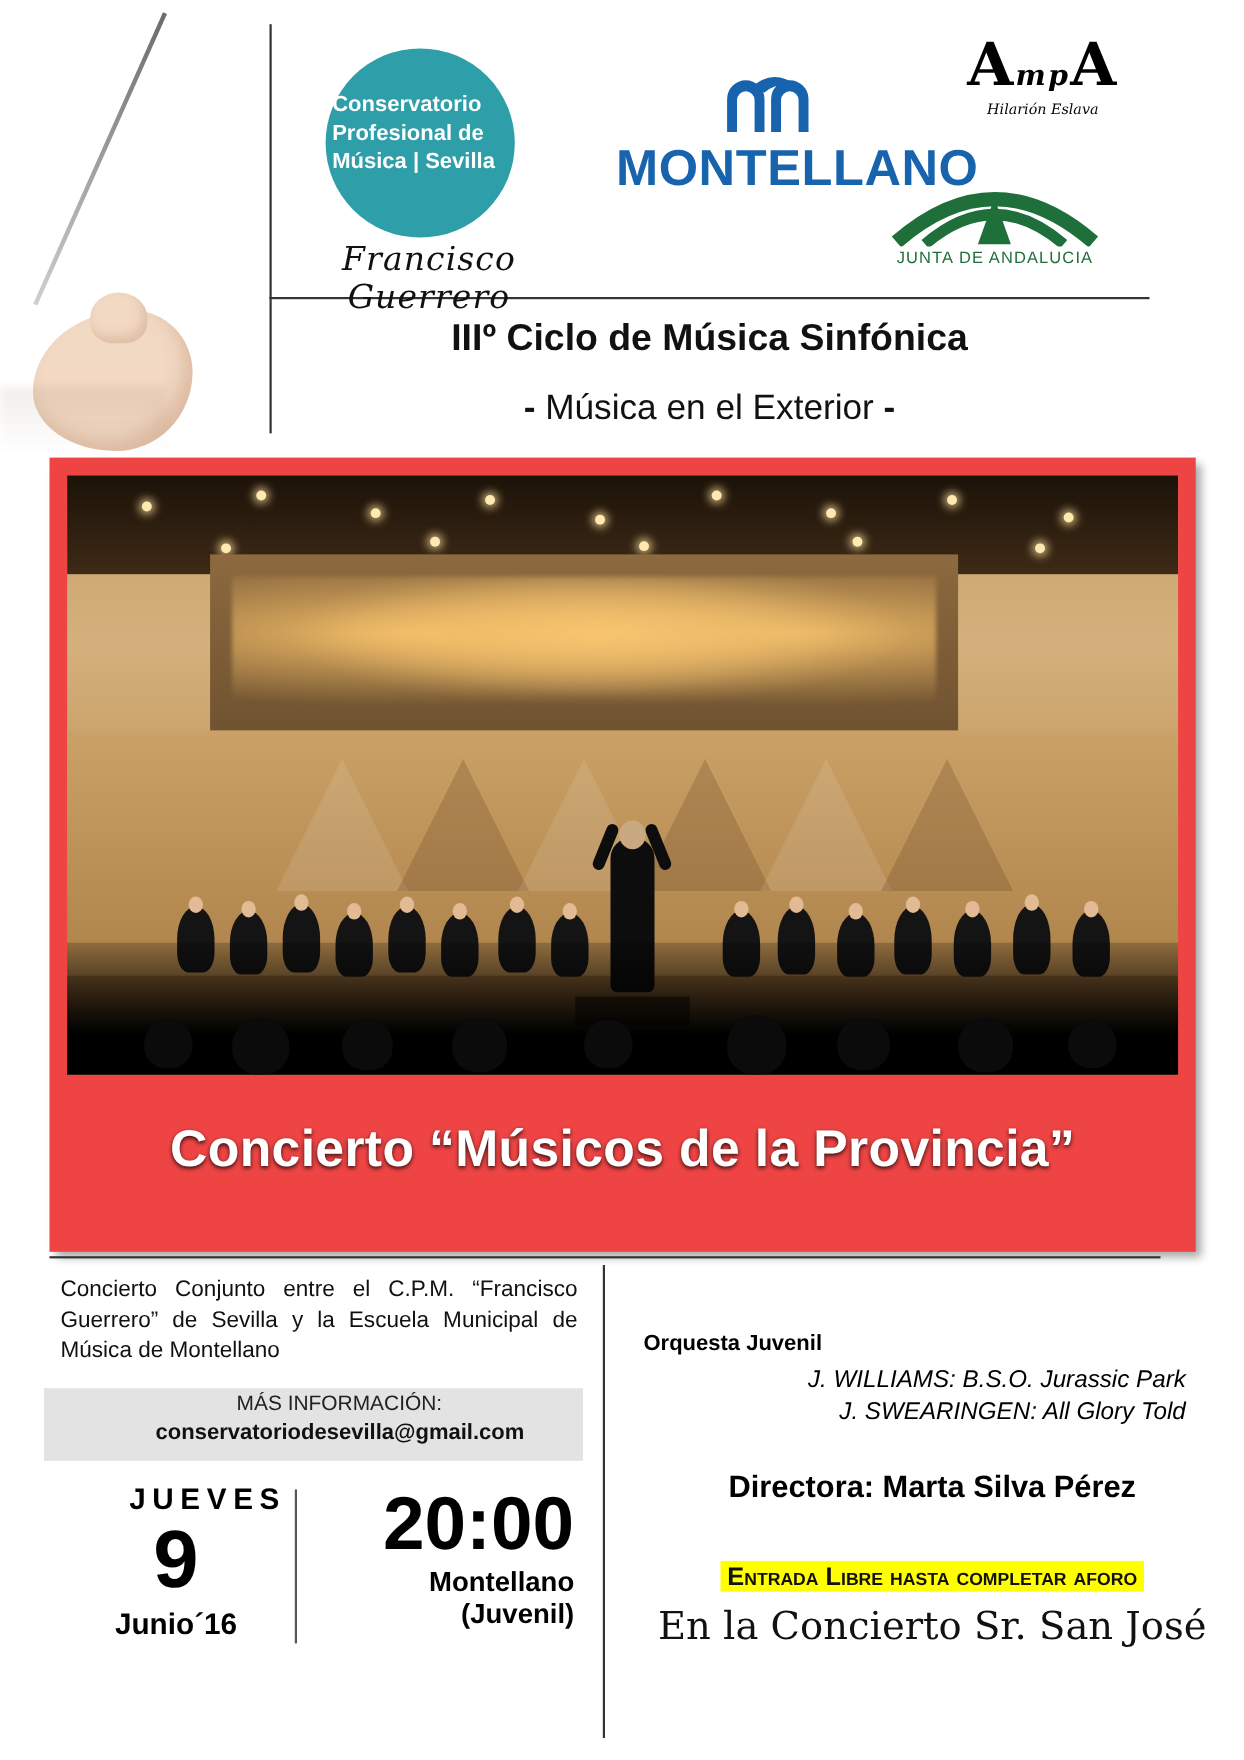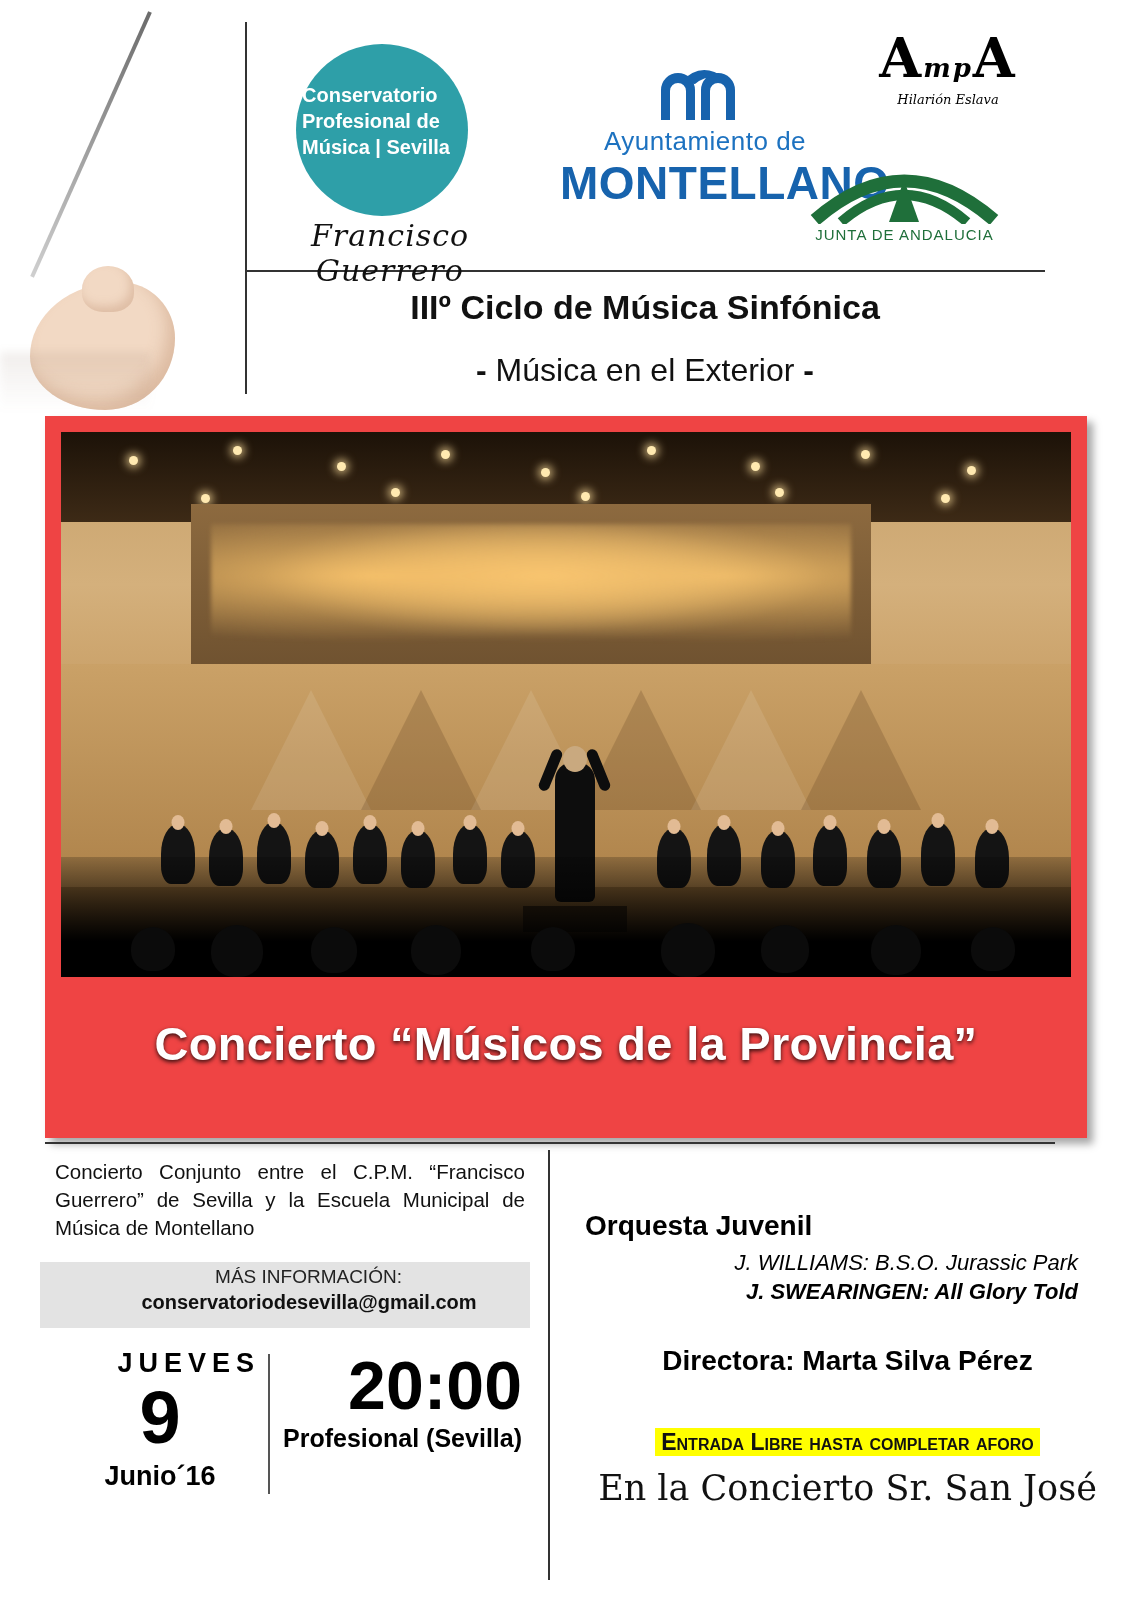--- a/index.html
+++ b/index.html
@@ -383,27 +383,27 @@
     position: absolute; left: 268px; top: 204px;
     width: 2px; height: 140px; background: #555;
   }
 
   .time-block { position: absolute; left: 282px; top: 200px; width: 240px; text-align: right; }
   .time-val { font-size: 68px; font-weight: bold; line-height: 70px; }
   .time-place { font-size: 25px; font-weight: bold; margin-top: 4px; }
 
   .right { position: absolute; left: 575px; top: 0; width: 545px; }
   .orq-title {
-    font-size: 28px; font-weight: bold; margin-left: 10px; margin-top: 60px;
+    font-size: 20px; font-weight: bold; margin-left: 10px; margin-top: 60px;
   }
   .piece {
     font-size: 22px; font-style: italic; text-align: right;
     padding-right: 42px; margin-top: 8px;
   }
-  .piece + .piece { margin-top: 3px; font-weight: bold; }
+  .piece + .piece { margin-top: 3px; }
   .director {
     font-size: 28px; font-weight: bold; text-align: center;
     margin-top: 40px;
   }
   .entrada {
     margin-top: 52px;
     text-align: center;
   }
   .entrada span {
     background: #ffff00;
@@ -448,21 +448,20 @@
     </div>
 
     <div class="logo-ayto">
       <div class="ayto-mark">
         <svg viewBox="0 0 100 62" width="100" height="62" aria-hidden="true">
           <path d="M6 60 V30 a17 17 0 0 1 34 0 V60 h-9 V31 a8 8 0 0 0 -16 0 V60 Z" fill="#1763ad"></path>
           <path d="M46 60 V30 a17 17 0 0 1 34 0 V60 h-9 V31 a8 8 0 0 0 -16 0 V60 Z" fill="#1763ad"></path>
           <path d="M26 22 q20 -22 44 -4 q-18 -4 -30 6 Z" fill="#1763ad"></path>
         </svg>
       </div>
-      <div class="ayto-top">Ayuntamiento de</div>
       <div class="ayto-main">MONTELLANO</div>
     </div>
 
     <div class="logo-ampa">
       <div class="ampa-word">
         <span>A</span><span class="small">mp</span><span>A</span>
       </div>
       <div class="ampa-sub">Hilarión Eslava</div>
     </div>
 
@@ -598,21 +597,21 @@
     <div class="date-block">
       <div class="date-dow">JUEVES</div>
       <div class="date-day">9</div>
       <div class="date-month">Junio´16</div>
     </div>
 
     <div class="vline-3"></div>
 
     <div class="time-block">
       <div class="time-val">20:00</div>
-      <div class="time-place">Profesional (Sevilla)</div>
+      <div class="time-place">Montellano (Juvenil)</div>
     </div>
 
     <div class="right">
       <div class="orq-title">Orquesta Juvenil</div>
       <div class="piece">J. WILLIAMS: B.S.O. Jurassic Park</div>
       <div class="piece">J. SWEARINGEN: All Glory Told</div>
       <div class="director">Directora: Marta Silva Pérez</div>
       <div class="entrada">
         <span>Entrada Libre hasta completar aforo</span>
       </div>

